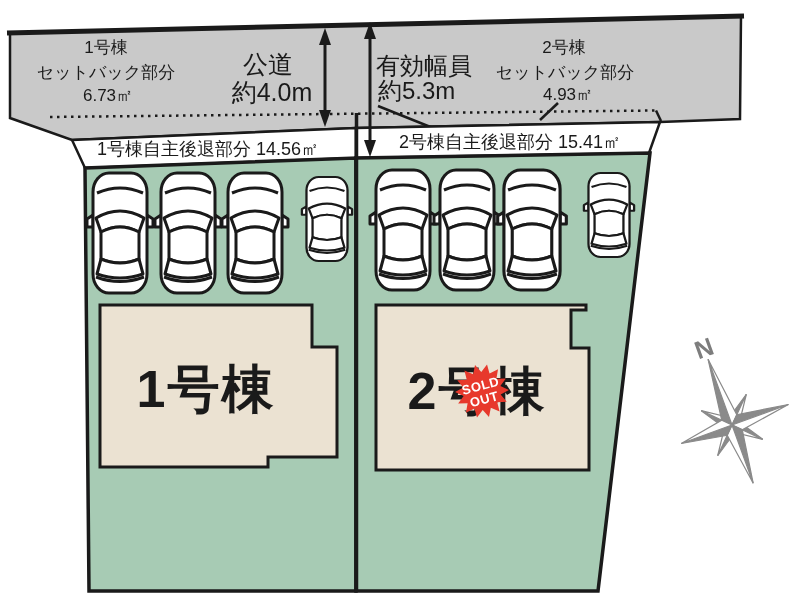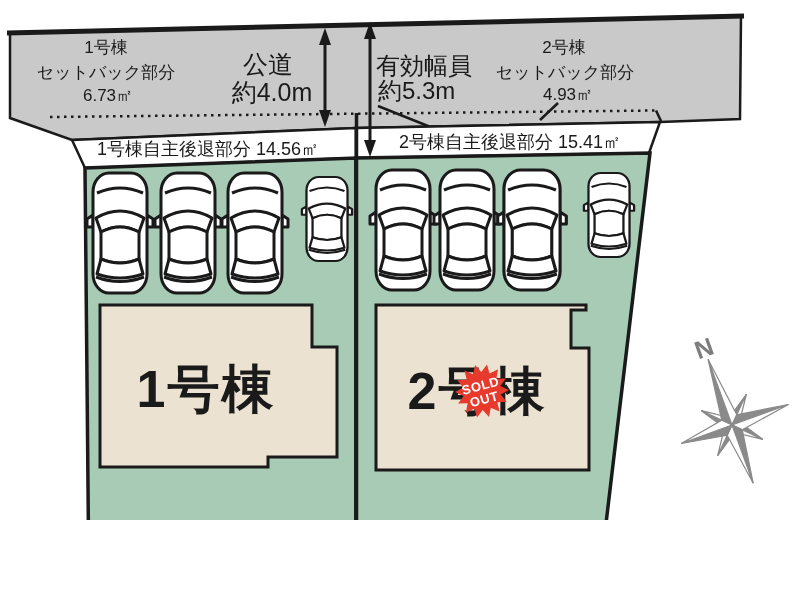--- a/index.html
+++ b/index.html
@@ -1,16 +1,16 @@
 <!DOCTYPE html>
 <html><head>
 <meta charset="utf-8">
 <style>
   html,body{margin:0;padding:0;background:#ffffff;}
-  .stage{position:relative;width:800px;height:520px;background:#ffffff;overflow:hidden;
+  .stage{position:relative;width:800px;height:600px;background:#ffffff;overflow:hidden;
          font-family:"Liberation Sans", sans-serif;}
   svg text{font-family:"Liberation Sans", sans-serif; fill:#1a1a1a;}
   .jp-s{font-size:17px;}
   .jp-m{font-size:18px;}
   .jp-l{font-size:25px;}
   .jp-xl{font-size:24px;}
   .big-label{font-size:52px;font-weight:bold;letter-spacing:2px;}
   .badge-txt{font-size:13px;font-weight:bold;fill:#ffffff;letter-spacing:.5px;}
   .north-n{font-size:25px;font-weight:bold;fill:#7d7d7d;}
 </style>

